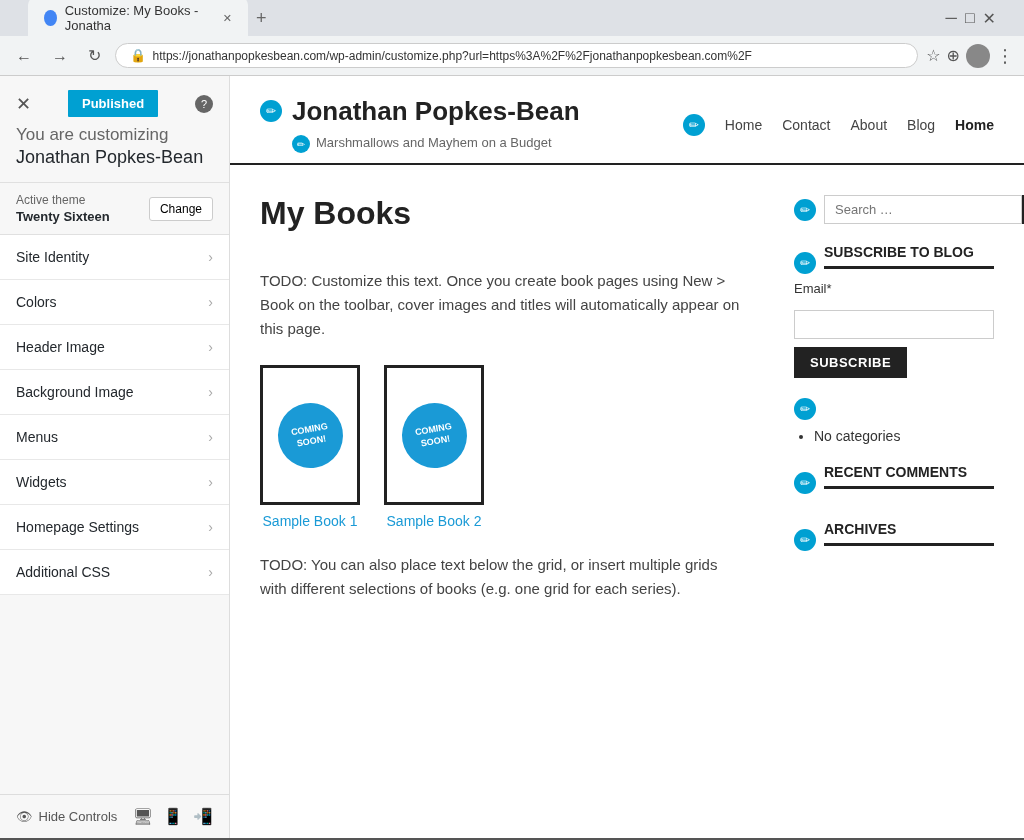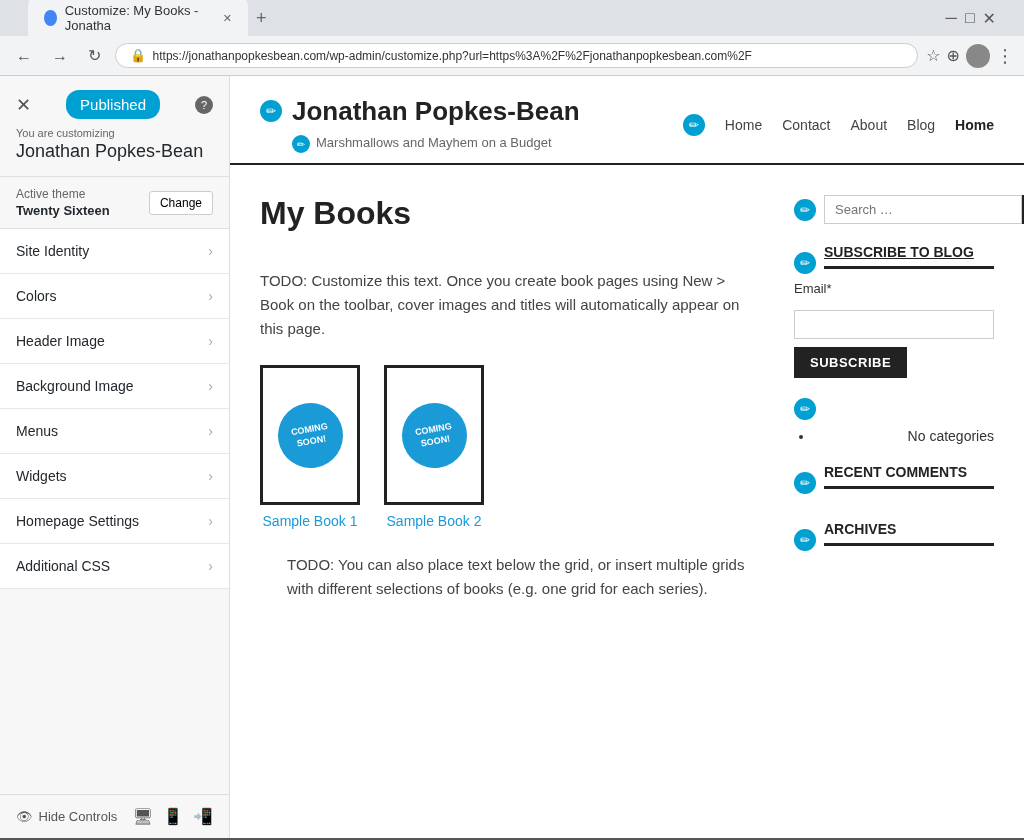--- a/index.html
+++ b/index.html
@@ -19,22 +19,22 @@
     .toolbar-icons { display: flex; gap: 6px; align-items: center; }
 
     
     .app-container { display: flex; height: 762px; }
 
     
     .sidebar { width: 230px; background: #f7f7f7; border-right: 1px solid #ddd; display: flex; flex-direction: column; height: 100%; }
     .sidebar-header { padding: 14px 16px; border-bottom: 1px solid #e0e0e0; background: #f7f7f7; }
     .sidebar-header-top { display: flex; align-items: center; justify-content: space-between; margin-bottom: 8px; }
     .sidebar-close-btn { background: none; border: none; font-size: 18px; color: #555; cursor: pointer; }
-    .publish-btn { background: #00a0d2; color: white; border: none; padding: 6px 14px; border-radius: 13px; font-size: 15px; cursor: pointer; font-weight: normal; }
-    .customizing-label { font-size: 11px; color: #666; }
+    .publish-btn { background: #00a0d2; color: white; border: none; padding: 6px 14px; border-radius: 1px; font-size: 13px; cursor: pointer; font-weight: bold; }
+    .customizing-label { font-size: 17px; color: #666; }
     .site-name { font-size: 18px; color: #23282d; font-weight: normal; margin-top: 2px; }
     .active-theme { padding: 10px 16px; border-bottom: 1px solid #e0e0e0; display: flex; align-items: center; justify-content: space-between; background: #f7f7f7; }
     .active-theme-info { font-size: 12px; }
     .active-theme-label { color: #666; display: block; margin-bottom: 2px; }
     .active-theme-name { color: #23282d; font-weight: bold; font-size: 13px; }
     .change-btn { background: white; border: 1px solid #ccc; padding: 4px 10px; border-radius: 3px; font-size: 12px; cursor: pointer; }
     .sidebar-menu { flex: 1; overflow-y: auto; }
     .sidebar-menu-item { display: flex; align-items: center; justify-content: space-between; padding: 14px 16px; border-bottom: 1px solid #e8e8e8; cursor: pointer; background: white; }
     .sidebar-menu-item-label { font-size: 14px; color: #23282d; }
     .sidebar-chevron { color: #aaa; font-size: 14px; }
@@ -62,36 +62,36 @@
     
     .main-content { display: flex; gap: 46px; padding: 30px; }
     .content-area { flex: 1; }
     .page-title { font-size: 32px; font-weight: bold; color: #222; margin-bottom: 16px; }
     .page-desc { font-size: 15px; color: #444; line-height: 1.6; margin-bottom: 24px; margin-top: 37px; }
     .books-grid { display: flex; gap: 24px; margin-bottom: 24px; }
     .book-item { display: flex; flex-direction: column; align-items: center; }
     .book-cover { width: 100px; height: 140px; border: 3px solid #222; background: white; display: flex; align-items: center; justify-content: center; position: relative; margin-bottom: 8px; }
     .coming-soon-badge { width: 65px; height: 65px; background: #1a9ad6; border-radius: 50%; display: flex; align-items: center; justify-content: center; color: white; font-size: 9px; font-weight: bold; text-align: center; line-height: 1.3; transform: rotate(-10deg); }
     .book-link { color: #1a9ad6; text-decoration: none; font-size: 14px; cursor: pointer; }
-    .page-footer-text { font-size: 15px; color: #444; line-height: 1.6; margin-left: 27px; }
+    .page-footer-text { font-size: 15px; color: #444; line-height: 1.6; }
 
     
     .widgets-sidebar { width: 200px; flex-shrink: 0; }
     .widget { margin-bottom: 20px; }
     .widget-edit-row { display: flex; align-items: center; gap: 8px; margin-bottom: 8px; }
     .widget-edit-icon { width: 22px; height: 22px; background: #00a0d2; border-radius: 50%; display: flex; align-items: center; justify-content: center; color: white; font-size: 12px; cursor: pointer; flex-shrink: 0; }
     .search-widget { display: flex; gap: 0; }
     .search-input { flex: 1; border: 1px solid #ccc; padding: 6px 10px; font-size: 13px; outline: none; }
     .search-btn { background: #222; color: white; border: none; padding: 6px 10px; cursor: pointer; font-size: 14px; }
     .widget-title { font-size: 14px; font-weight: bold; color: #222; text-transform: uppercase; border-bottom: 3px solid #222; padding-bottom: 6px; margin-bottom: 12px; }
     .subscribe-form { }
     .subscribe-label { font-size: 13px; color: #333; margin-bottom: 14px; display: block; }
     .subscribe-input { width: 100%; border: 1px solid #ccc; padding: 6px 8px; font-size: 13px; margin-bottom: 8px; outline: none; }
     .subscribe-btn { background: #222; color: white; border: none; padding: 8px 16px; font-size: 13px; cursor: pointer; font-weight: bold; letter-spacing: 0.5px; }
-    .categories-list { list-style: disc; padding-left: 20px; text-align: right; }
+    .categories-list { list-style: disc; padding-left: 20px; }
     .categories-list li { font-size: 14px; color: #333; }
   </style>
 </head>
 <body>
 
 <div class="browser-chrome">
   <div class="browser-titlebar">
     <div class="browser-tab">
       <span class="tab-favicon"></span>
       <span>Customize: My Books - Jonatha</span>
@@ -249,21 +249,21 @@
               <div class="search-widget">
                 <input type="text" class="search-input" placeholder="Search …" style="">
                 <button class="search-btn">🔍</button>
               </div>
             </div>
           </div>
 
           <div class="widget">
             <div style="display:flex;align-items:center;gap:8px;">
               <div class="widget-edit-icon">✏</div>
-              <div class="widget-title" style="flex:1;text-decoration:underline;">SUBSCRIBE TO BLOG</div>
+              <div class="widget-title" style="flex:1;">SUBSCRIBE TO BLOG</div>
             </div>
             <div class="subscribe-form">
               <label class="subscribe-label">Email*</label>
               <input type="email" class="subscribe-input" style="">
               <button class="subscribe-btn">SUBSCRIBE</button>
             </div>
           </div>
 
           <div class="widget">
             <div style="display:flex;align-items:center;gap:8px;margin-bottom:8px;">

